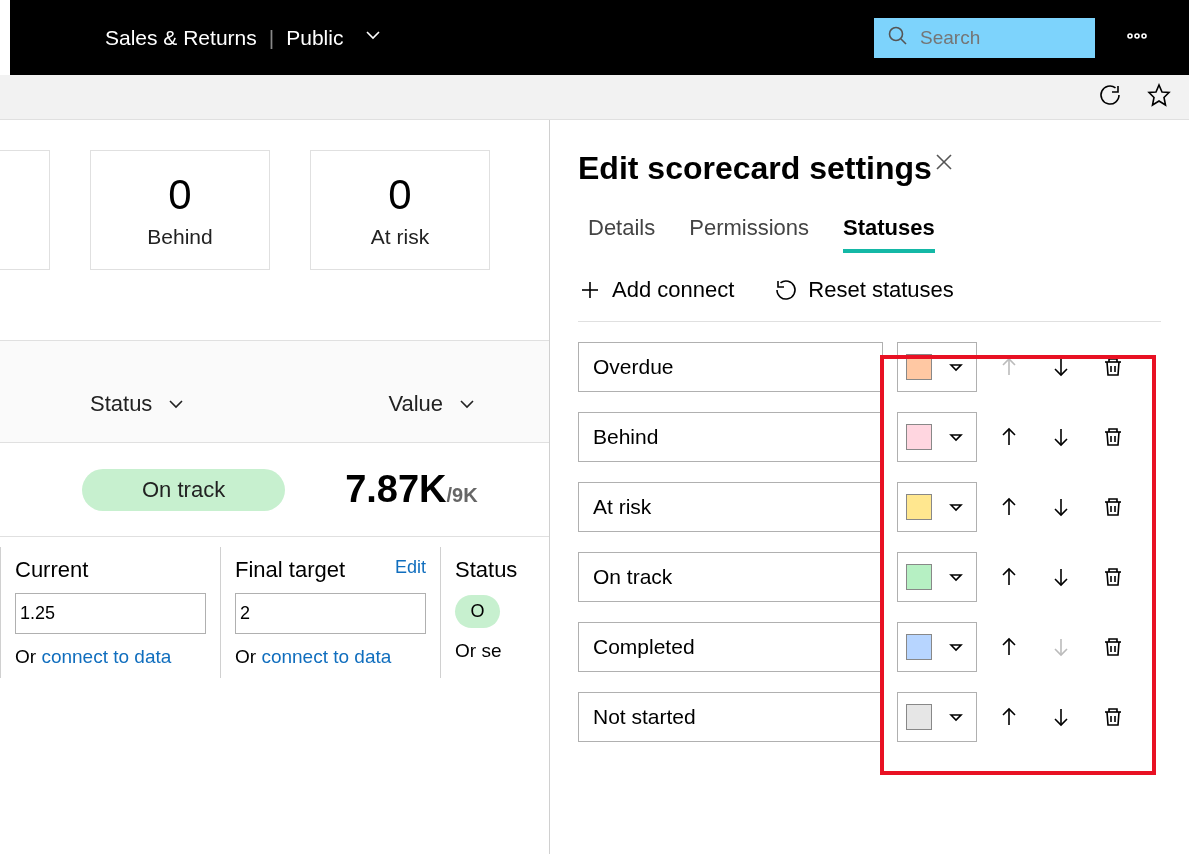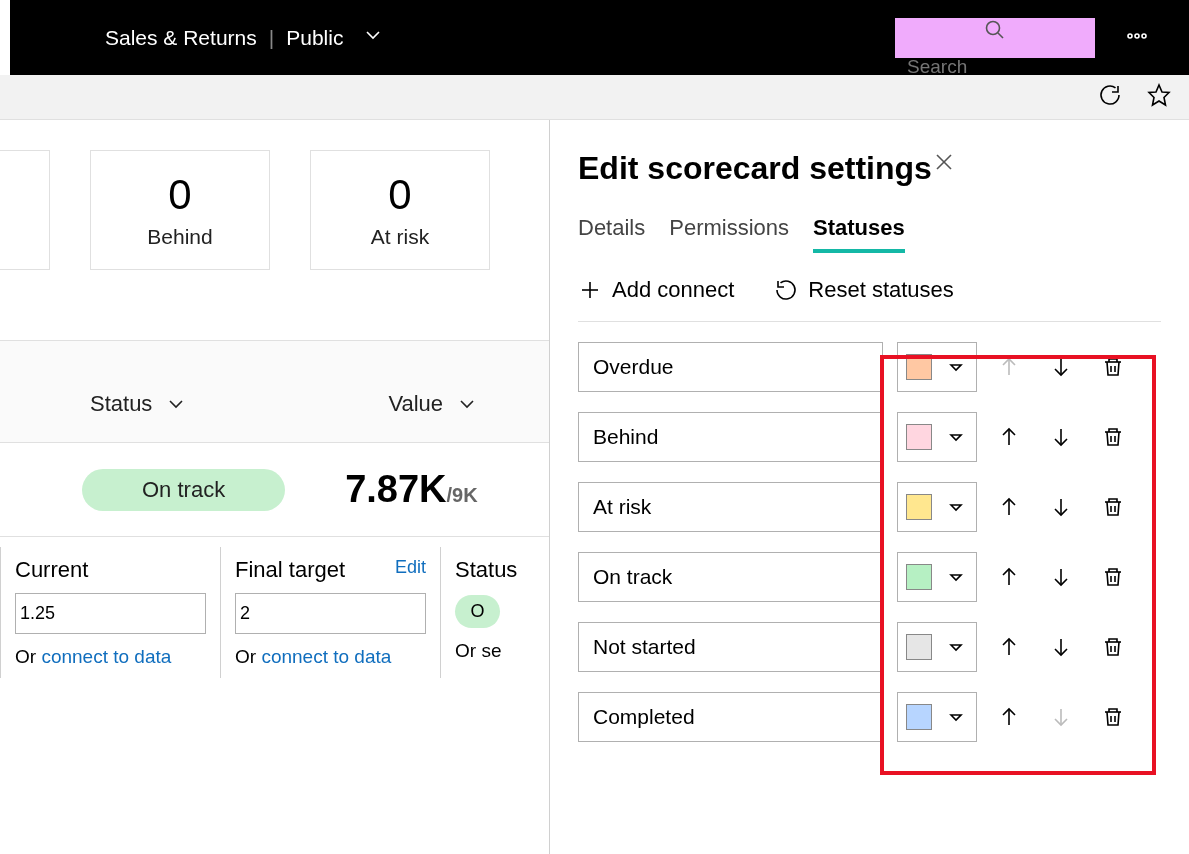--- a/index.html
+++ b/index.html
@@ -4,21 +4,21 @@
 <style>
   * { box-sizing: border-box; margin: 0; padding: 0; font-family: "Segoe UI", Arial, sans-serif; }
   body { width: 1189px; height: 854px; background: #fff; overflow: hidden; position: relative; }
 
   
   .topbar { background: #000; height: 75px; display: flex; align-items: center; padding: 0 40px 0 95px; color: #fff; margin-left: 10px; }
   .topbar-left { display: flex; align-items: center; gap: 12px; font-size: 21px; }
   .topbar-left .divider { color: #888; }
   .topbar-left .chevron { margin-left: 6px; }
   .topbar-spacer { flex: 1; }
-  .search-box { background: #f0abfc; height: 40px; width: 200px; display: flex; align-items: center; padding: 0 12px; gap: 10px; flex-direction: column; }
+  .search-box { background: #7dd3fc; height: 40px; width: 221px; display: flex; align-items: center; padding: 0 12px; gap: 10px; }
   .search-box input { border: none; background: transparent; font-size: 19px; color: #666; outline: none; width: 100%; }
   .search-box svg { color: #555; }
   .more-dots { margin-left: 30px; cursor: pointer; }
 
   
   .toolbar-strip { background: #f2f2f2; height: 45px; border-bottom: 1px solid #e0e0e0; display: flex; align-items: center; justify-content: flex-end; padding-right: 18px; gap: 25px; }
   .toolbar-strip .ticon { cursor: pointer; }
 
   
   .canvas { position: relative; height: calc(854px - 75px - 45px); }
@@ -45,21 +45,21 @@
   .edit-col .connect { margin-top: 12px; font-size: 19px; }
   .edit-col .connect a { color: #106ebe; text-decoration: none; }
   .status-col .pill-small { background:#c7f0cf; border-radius:20px; padding:6px 12px; font-size:18px; display:inline-block; margin-top:2px; width:45px; text-align:center;}
 
   
   .panel { position: absolute; top: 120px; right: 0; width: 640px; height: 734px; background: #fff; border-left: 1px solid #d0d0d0; padding: 30px 28px 20px 28px; }
   .panel-hdr { display: flex; justify-content: flex-start; align-items: flex-start; }
   .panel-hdr h1 { font-size: 32px; font-weight: 600; }
   .close-x { cursor: pointer; font-size: 22px; color: #555; }
 
-  .panel-tabs { display: flex; gap: 24px; margin-top: 28px; border-bottom: 0px; }
+  .panel-tabs { display: flex; gap: 34px; margin-top: 28px; border-bottom: 0px; margin-left: 10px; }
   .panel-tabs .tab { font-size: 22px; color: #444; padding-bottom: 8px; cursor: pointer; }
   .panel-tabs .tab.active { font-weight: 600; border-bottom: 4px solid #14b8a6; color: #000000; }
 
   .panel-actions { display: flex; gap: 40px; margin-top: 24px; padding-bottom: 18px; border-bottom: 1px solid #e0e0e0; }
   .panel-actions .act { display: flex; align-items: center; gap: 10px; font-size: 22px; cursor: pointer; }
 
   .status-list { margin-top: 20px; }
   .status-row { display: flex; align-items: center; margin-bottom: 20px; }
   .status-input { flex: 0 0 305px; height: 50px; border: 1px solid #b0b0b0; padding: 0 14px; font-size: 21px; background: #fff; }
   .color-picker { width: 80px; height: 50px; border: 1px solid #b0b0b0; margin-left: 14px; display: flex; align-items: center; justify-content: space-between; padding: 0 8px; cursor: pointer; }
@@ -334,64 +334,64 @@
           <svg class="icon" viewBox="0 0 24 24">
             <polyline points="4 7 20 7"></polyline>
             <path d="M8 7V4h8v3"></path>
             <path d="M6 7l1 13h10l1-13"></path>
             <line x1="10" y1="11" x2="10" y2="17"></line>
             <line x1="14" y1="11" x2="14" y2="17"></line>
           </svg>
         </div>
       </div>
       <div class="status-row">
+        <input class="status-input" value="Completed" style="">
+        <div class="color-picker">
+          <div class="swatch" style="background: rgb(183, 213, 255);"></div>
+          <svg class="icon" viewBox="0 0 24 24" fill="#555" stroke="none">
+            <polygon points="7 10 12 15 17 10"></polygon>
+          </svg>
+        </div>
+        <div class="row-btn">
+          <svg class="icon" viewBox="0 0 24 24">
+            <line x1="12" y1="20" x2="12" y2="4"></line>
+            <polyline points="6 10 12 4 18 10"></polyline>
+          </svg>
+        </div>
+        <div class="row-btn disabled">
+          <svg class="icon" viewBox="0 0 24 24">
+            <line x1="12" y1="4" x2="12" y2="20"></line>
+            <polyline points="6 14 12 20 18 14"></polyline>
+          </svg>
+        </div>
+        <div class="row-btn">
+          <svg class="icon" viewBox="0 0 24 24">
+            <polyline points="4 7 20 7"></polyline>
+            <path d="M8 7V4h8v3"></path>
+            <path d="M6 7l1 13h10l1-13"></path>
+            <line x1="10" y1="11" x2="10" y2="17"></line>
+            <line x1="14" y1="11" x2="14" y2="17"></line>
+          </svg>
+        </div>
+      </div>
+      <div class="status-row">
         <input class="status-input" value="Not started" style="">
         <div class="color-picker">
           <div class="swatch" style="background: rgb(230, 230, 230);"></div>
           <svg class="icon" viewBox="0 0 24 24" fill="#555" stroke="none">
             <polygon points="7 10 12 15 17 10"></polygon>
           </svg>
         </div>
         <div class="row-btn">
           <svg class="icon" viewBox="0 0 24 24">
             <line x1="12" y1="20" x2="12" y2="4"></line>
             <polyline points="6 10 12 4 18 10"></polyline>
           </svg>
         </div>
         <div class="row-btn">
-          <svg class="icon" viewBox="0 0 24 24">
-            <line x1="12" y1="4" x2="12" y2="20"></line>
-            <polyline points="6 14 12 20 18 14"></polyline>
-          </svg>
-        </div>
-        <div class="row-btn">
-          <svg class="icon" viewBox="0 0 24 24">
-            <polyline points="4 7 20 7"></polyline>
-            <path d="M8 7V4h8v3"></path>
-            <path d="M6 7l1 13h10l1-13"></path>
-            <line x1="10" y1="11" x2="10" y2="17"></line>
-            <line x1="14" y1="11" x2="14" y2="17"></line>
-          </svg>
-        </div>
-      </div>
-      <div class="status-row">
-        <input class="status-input" value="Completed" style="">
-        <div class="color-picker">
-          <div class="swatch" style="background: rgb(183, 213, 255);"></div>
-          <svg class="icon" viewBox="0 0 24 24" fill="#555" stroke="none">
-            <polygon points="7 10 12 15 17 10"></polygon>
-          </svg>
-        </div>
-        <div class="row-btn">
-          <svg class="icon" viewBox="0 0 24 24">
-            <line x1="12" y1="20" x2="12" y2="4"></line>
-            <polyline points="6 10 12 4 18 10"></polyline>
-          </svg>
-        </div>
-        <div class="row-btn disabled">
           <svg class="icon" viewBox="0 0 24 24">
             <line x1="12" y1="4" x2="12" y2="20"></line>
             <polyline points="6 14 12 20 18 14"></polyline>
           </svg>
         </div>
         <div class="row-btn">
           <svg class="icon" viewBox="0 0 24 24">
             <polyline points="4 7 20 7"></polyline>
             <path d="M8 7V4h8v3"></path>
             <path d="M6 7l1 13h10l1-13"></path>

